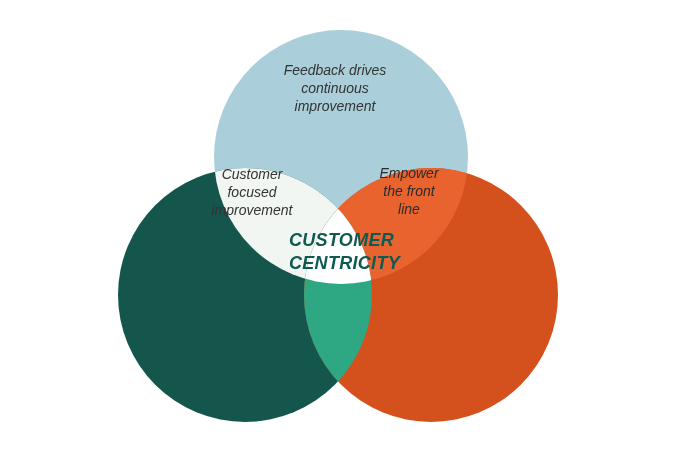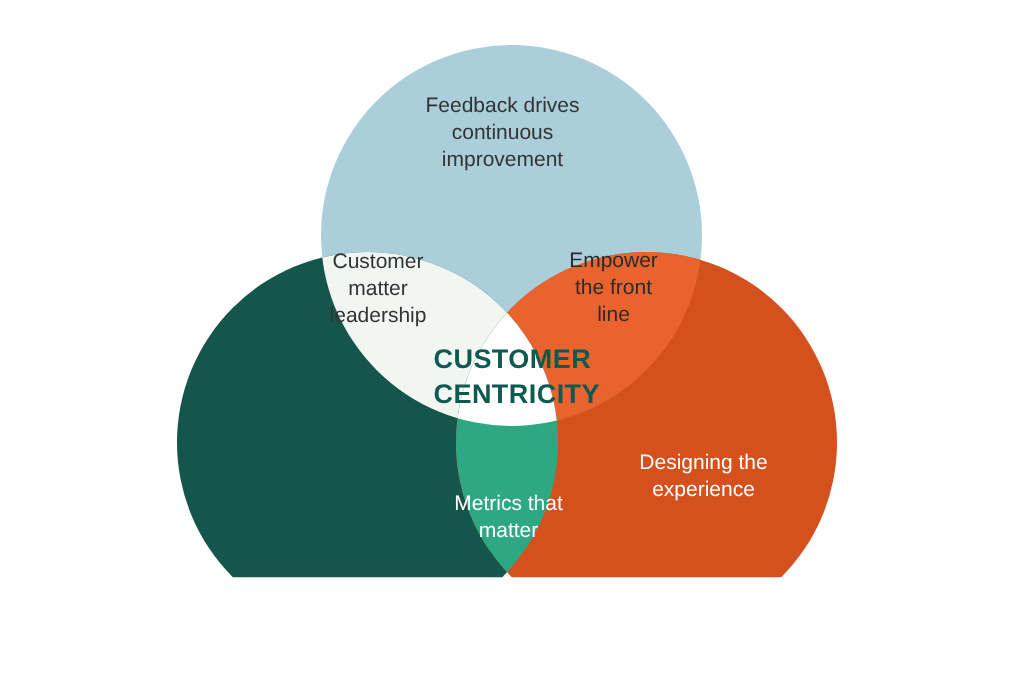--- a/index.html
+++ b/index.html
@@ -3,24 +3,25 @@
 <meta charset="utf-8">
 <style>
   html, body {
     margin: 0;
     padding: 0;
     background: #ffffff;
   }
   .canvas {
     position: relative;
     width: 678px;
-    height: 385px;
+    height: 452px;
     background: #ffffff;
     font-family: "Liberation Sans", sans-serif;
     overflow: hidden;
+    font-style: italic;
   }
   .venn-svg {
     position: absolute;
     left: 0;
     top: 0;
     width: 678px;
     height: 452px;
   }
   .lbl {
     position: absolute;
@@ -73,24 +74,22 @@
 
     <g clip-path="url(#clipT)">
       <g clip-path="url(#clipL)">
         <circle cx="431" cy="295" r="127" fill="#ffffff"></circle>
       </g>
     </g>
   </svg>
 
   <div class="lbl top-label" style="color: rgb(51, 51, 51);">Feedback drives continuous improvement</div>
 
-  <div class="lbl tl-label" style="color: rgb(51, 51, 51);">Customer matter leadership</div>
+  <div class="lbl tl-label" style="color: rgb(51, 51, 51);">Customer focused improvement</div>
 
   <div class="lbl tr-label" style="color: rgb(43, 43, 43);">Empower the front line</div>
 
   <div class="lbl center-label" style="color: rgb(14, 90, 80);">CUSTOMER CENTRICITY</div>
 
-  <div class="lbl lr-label" style="color: rgb(255, 255, 255);">Metrics that matter</div>
 
 
-  <div class="lbl right-label" style="color: rgb(255, 255, 255);">Designing the experience</div>
 
 </div>
 
 </body></html>

